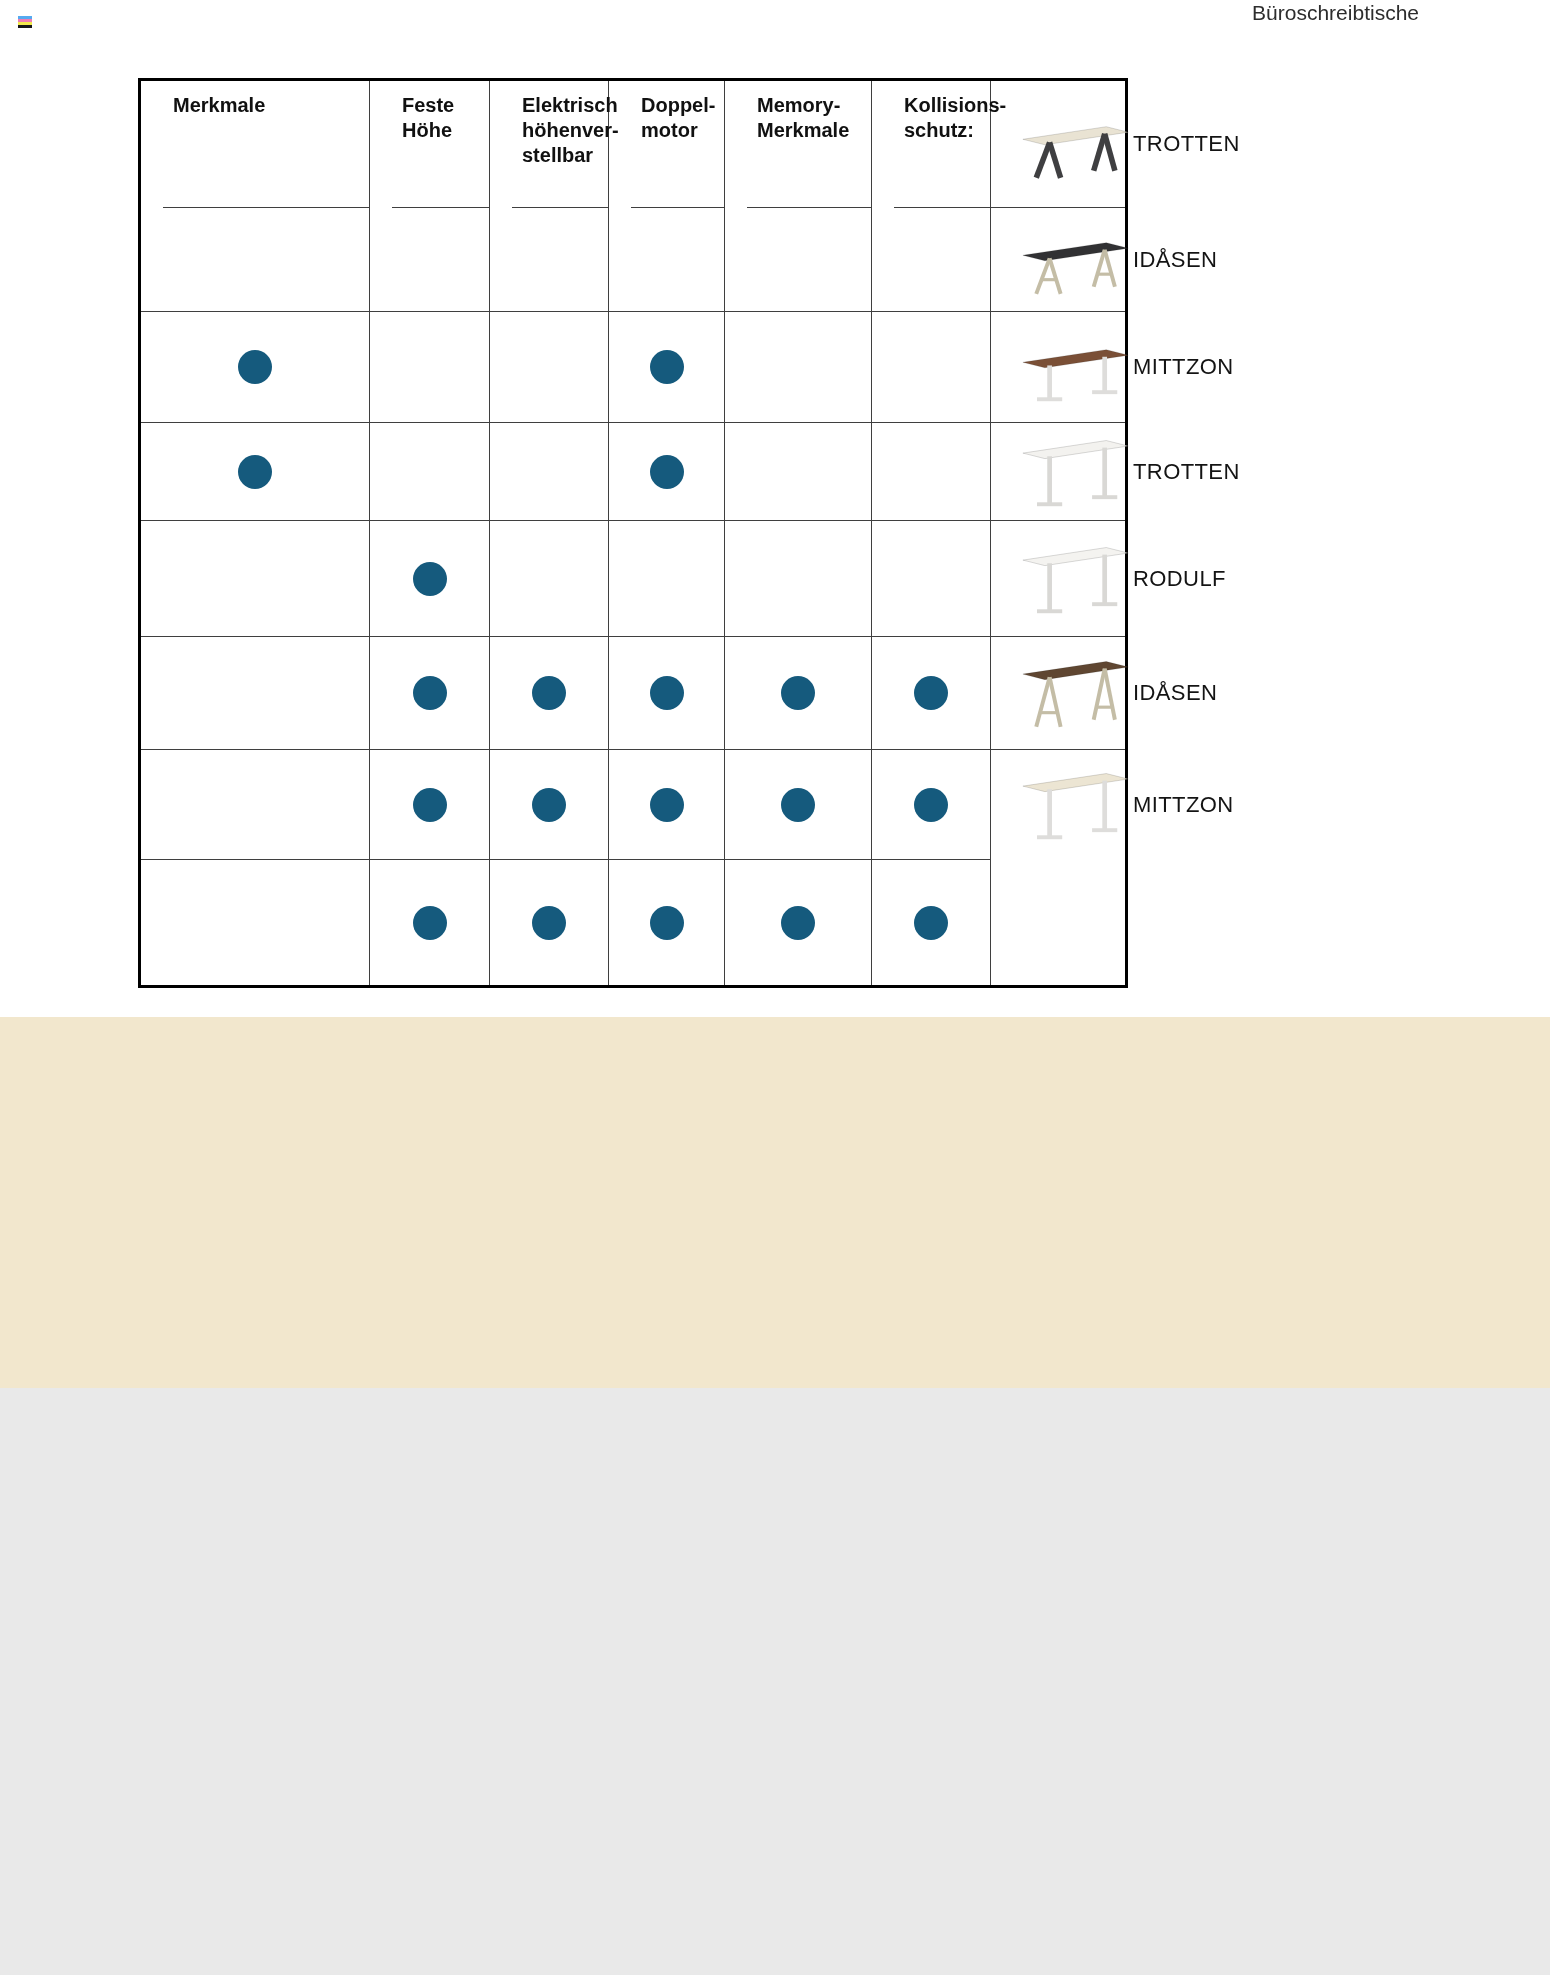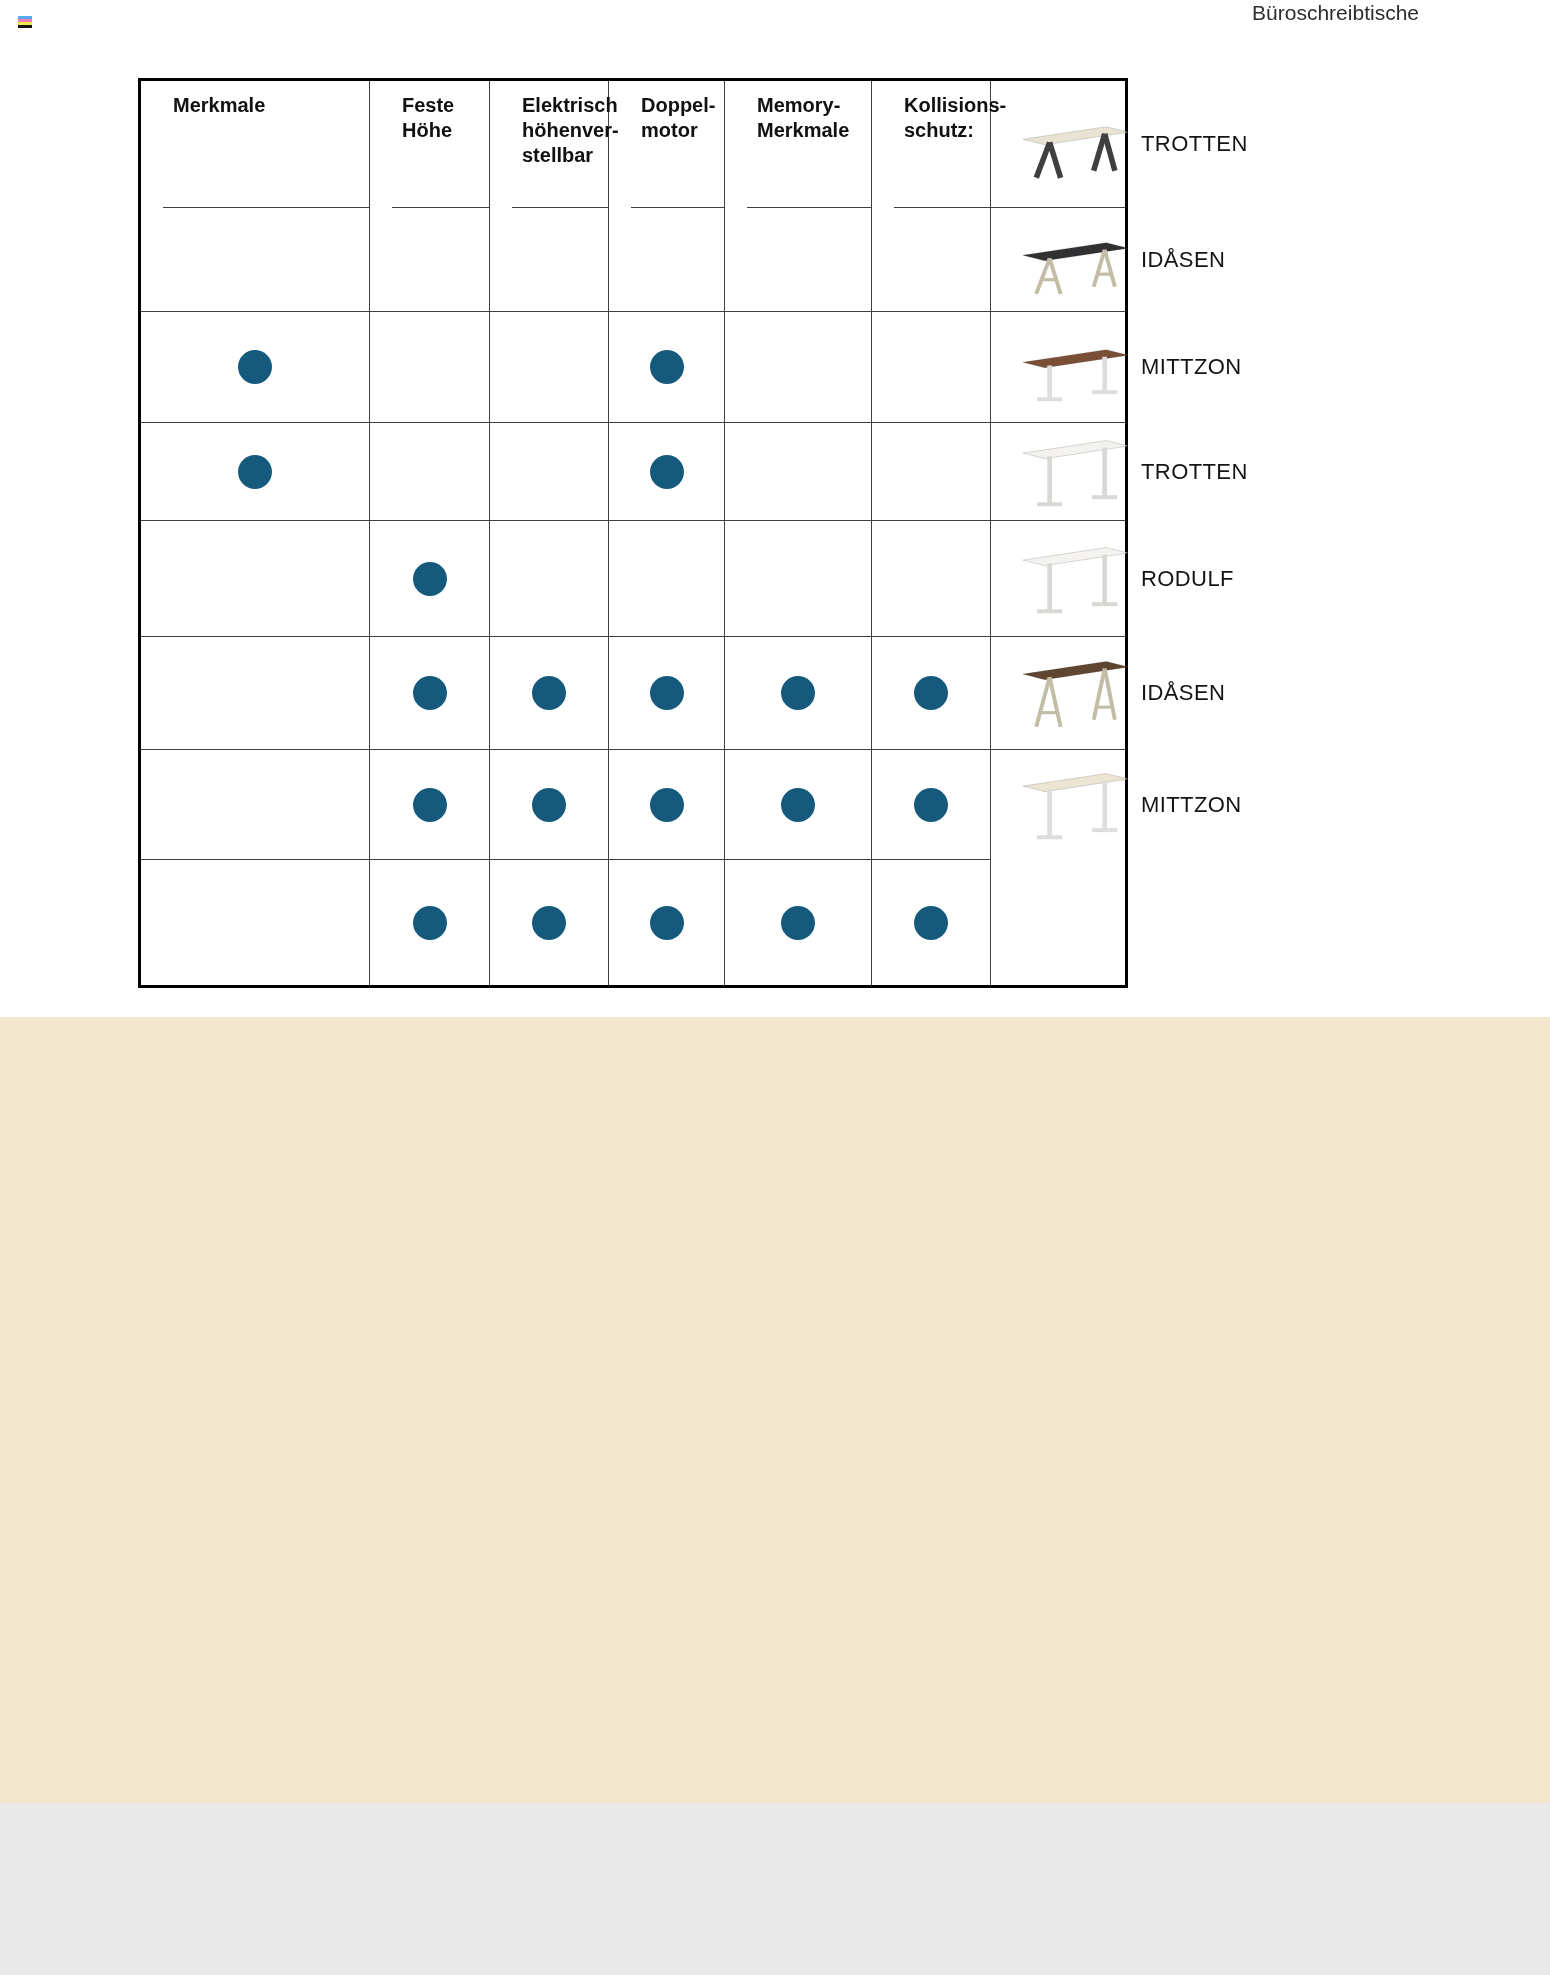--- a/index.html
+++ b/index.html
@@ -1,38 +1,38 @@
 <!DOCTYPE html>
 <html><head>
 <meta charset="utf-8">
 <title>Büroschreibtische</title>
 <style>
   html,body{margin:0;padding:0;background:#e9e9e9;}
   .page{
-    position:relative;width:1550px;height:1803px;background:#ffffff;
+    position:relative;width:1550px;height:1388px;background:#ffffff;
     font-family:"Liberation Sans", sans-serif;color:#141414;overflow:hidden;
     margin:0 auto;
   }
   
   .reg-mark{position:absolute;left:18px;top:16px;width:14px;height:12px;display:flex;flex-direction:column;}
   .reg-mark span{flex:1;}
   
   .page-header-label{position:absolute;top:1px;right:131px;font-size:21px;color:#2d2d2d;}
   
   #feature-table{
     position:absolute;left:138px;top:78px;display:grid;
     grid-template-columns:229px 120px 119px 116px 147px 119px 134px;
     grid-template-rows:127px 104px 111px 98px 116px 113px 110px 125px;
     border:3px solid #000;background:#fff;
   }
   #feature-table>div{border-right:1px solid #3f3f3f;border-bottom:1px solid #3f3f3f;box-sizing:border-box;}
   #feature-table>div:nth-child(7n){border-right:none;}
   #feature-table>div:nth-last-child(-n+7){border-bottom:none;}
   .th{font-weight:bold;font-size:20px;line-height:25px;padding:12px 6px 0 10px;white-space:pre-line;color:#111;margin-left:22px;}
-  .product-cell{display:flex;align-items:center;padding-left:24px;gap:8px;}
+  .product-cell{display:flex;align-items:center;padding-left:24px;gap:0;}
   .product-name{font-size:22px;letter-spacing:.4px;color:#141414;}
   .dot-cell{display:flex;align-items:center;justify-content:center;}
   .dot{width:34px;height:34px;border-radius:50%;display:block;}
   .desk{flex:0 0 auto;}
   
   .beige-section{position:absolute;left:0;top:1017px;width:1550px;height:958px;}
   .page-number{position:absolute;top:1936px;right:129px;font-size:25px;color:#222;}
 </style>
 </head>
 <body>

